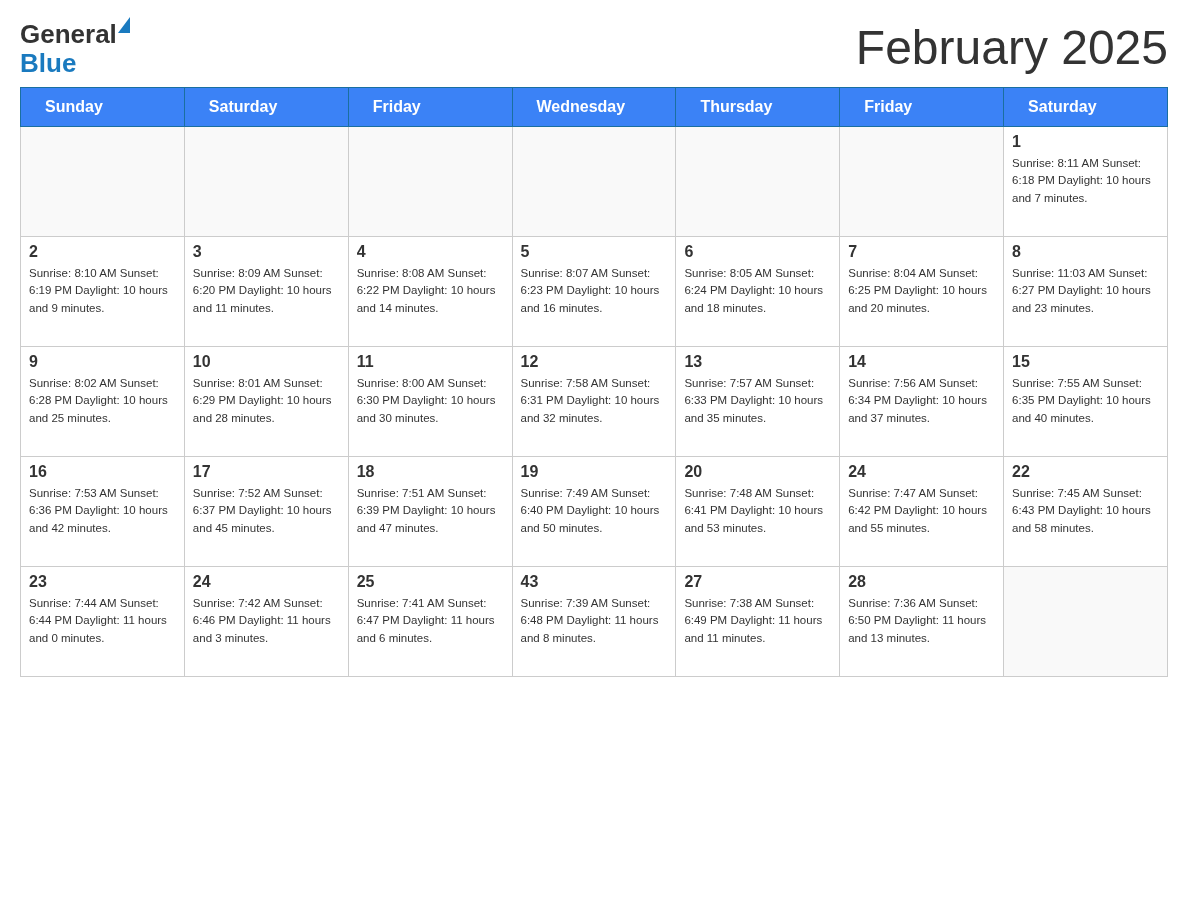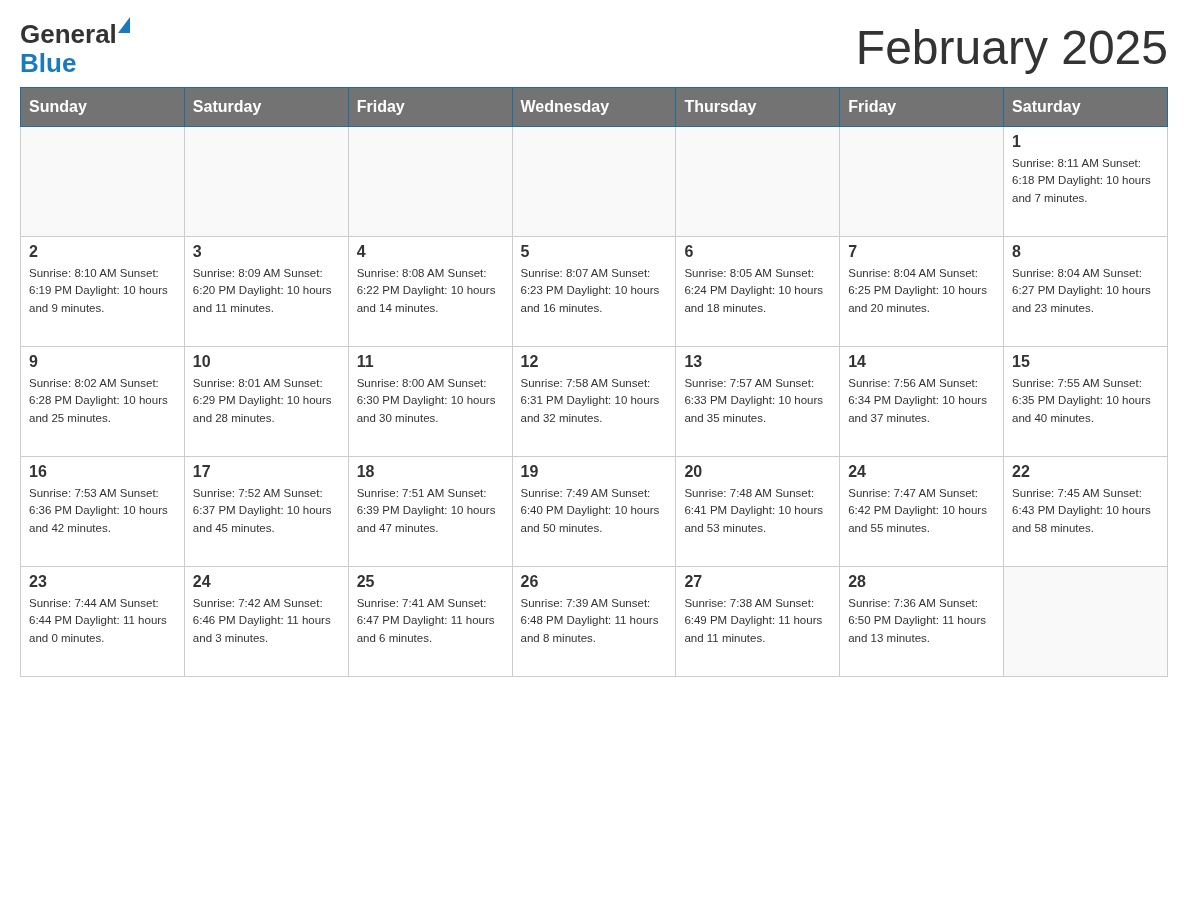--- a/index.html
+++ b/index.html
@@ -27,25 +27,25 @@
     .calendar-subtitle {
       font-size: 20px;
       color: #555;
     }
     table {
       width: 100%;
       border-collapse: collapse;
       table-layout: fixed;
     }
     thead tr th {
-      background-color: #737373;
+      background-color: #3b82f6;
       color: #fff;
       font-size: 16px;
       font-weight: bold;
-      padding: 10px 8px;
+      padding: 10px 24px;
       text-align: left;
       border: 1px solid #1a6fa0;
     }
     tbody tr td {
       border: 1px solid #ccc;
       vertical-align: top;
       padding: 6px 8px;
       font-size: 12px;
       color: #333;
       height: 110px;
@@ -174,21 +174,21 @@
 Daylight: 10 hours and 18 minutes.</div>
         </td>
         <td>
           <span class="day-number">7</span>
           <div class="day-info">Sunrise: 8:04 AM
 Sunset: 6:25 PM
 Daylight: 10 hours and 20 minutes.</div>
         </td>
         <td>
           <span class="day-number">8</span>
-          <div class="day-info">Sunrise: 8:04 AM
+          <div class="day-info">Sunrise: 11:03 AM
 Sunset: 6:27 PM
 Daylight: 10 hours and 23 minutes.</div>
         </td>
       </tr>
       <tr>
         <td>
           <span class="day-number">9</span>
           <div class="day-info">Sunrise: 8:02 AM
 Sunset: 6:28 PM
 Daylight: 10 hours and 25 minutes.</div>
@@ -287,21 +287,21 @@
 Sunset: 6:46 PM
 Daylight: 11 hours and 3 minutes.</div>
         </td>
         <td>
           <span class="day-number">25</span>
           <div class="day-info">Sunrise: 7:41 AM
 Sunset: 6:47 PM
 Daylight: 11 hours and 6 minutes.</div>
         </td>
         <td>
-          <span class="day-number">26</span>
+          <span class="day-number">43</span>
           <div class="day-info">Sunrise: 7:39 AM
 Sunset: 6:48 PM
 Daylight: 11 hours and 8 minutes.</div>
         </td>
         <td>
           <span class="day-number">27</span>
           <div class="day-info">Sunrise: 7:38 AM
 Sunset: 6:49 PM
 Daylight: 11 hours and 11 minutes.</div>
         </td>

